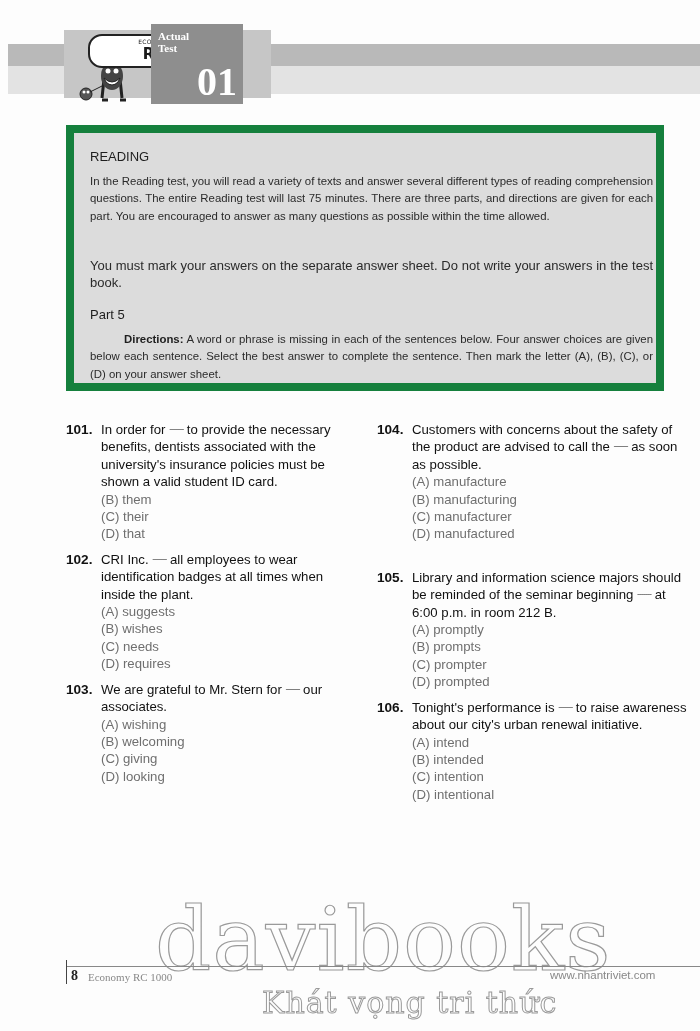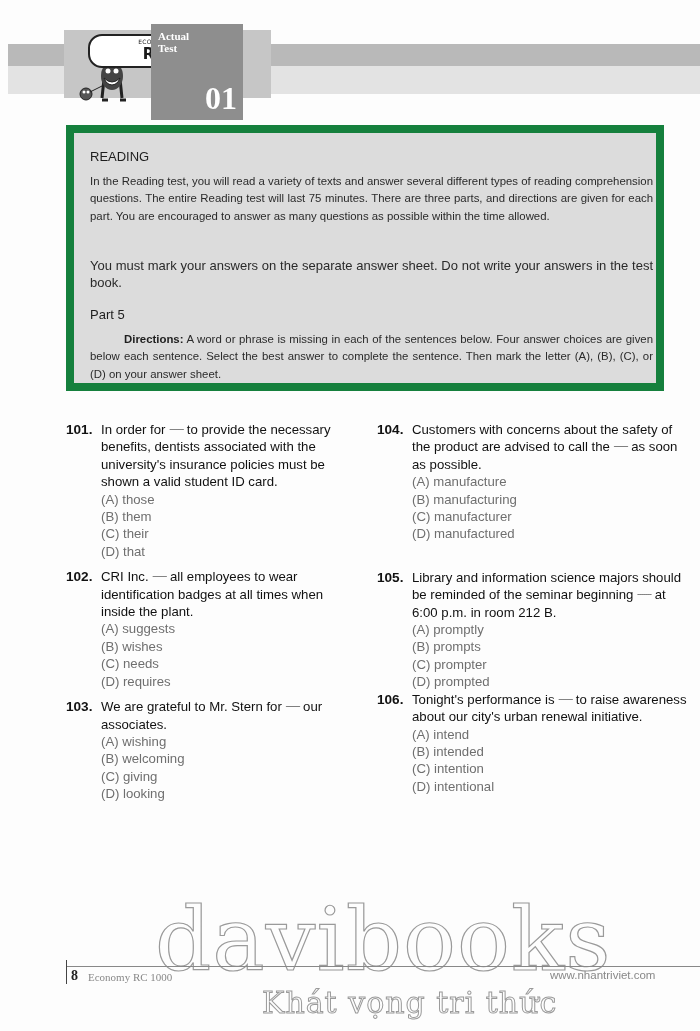--- a/index.html
+++ b/index.html
@@ -20,27 +20,27 @@
     }
     .mascot-box {
       position:absolute; left:64px; top:30px; width:88px; height:68px;
       background:#c6c6c6;
     }
     .right-tab {
       position:absolute; left:243px; top:30px; width:28px; height:68px;
       background:#c6c6c6;
     }
     .title-box {
-      position:absolute; left:151px; top:24px; width:92px; height:96px;
+      position:absolute; left:151px; top:24px; width:92px; height:80px;
       background:#8e8e8e; color:#fff;
       font-family:"Liberation Serif", serif;
     }
     .title-box .t1 { position:absolute; left:7px; top:6px; font-size:11px; font-weight:bold; line-height:12px; }
     .title-box .t2 { position:absolute; left:7px; top:18px; font-size:11px; font-weight:bold; line-height:12px; }
-    .title-box .num { position:absolute; right:6px; bottom:0px; font-size:32px; font-weight:bold; line-height:44px;margin-left:48px; }
+    .title-box .num { position:absolute; right:6px; bottom:0px; font-size:40px; font-weight:bold; line-height:44px;margin-left:48px; }
 
     
     .mascot { position:absolute; left:72px; top:30px; width:80px; height:76px; }
     .sign {
       position:absolute; left:88px; top:34px; width:40px; height:30px;
       background:#fff; border:2px solid #222; border-radius:14px;
       text-align:center; font-family:"DejaVu Sans", sans-serif;padding-left:44px;
     }
     .sign .s1 { font-size:6px; line-height:8px; margin-top:2px; letter-spacing:0.3px; }
     .sign .s2 { font-size:15px; line-height:16px; font-weight:bold; }
@@ -124,21 +124,20 @@
   <div class="p1">In the Reading test, you will read a variety of texts and answer several different types of reading comprehension questions. The entire Reading test will last 75 minutes. There are three parts, and directions are given for each part. You are encouraged to answer as many questions as possible within the time allowed.</div>
   <div class="p2">You must mark your answers on the separate answer sheet. Do not write your answers in the test book.</div>
   <div class="h-part">Part 5</div>
   <div class="p3"><b>Directions:</b><span> A word or phrase is missing in each of the sentences below. Four answer choices are given below each sentence. Select the best answer to complete the sentence. Then mark the letter (A), (B), (C), or (D) on your answer sheet.</span></div>
 </div>
 
 <div class="col left">
   <div class="q" style="margin-bottom:8px;">
     <span class="qnum">101.</span>
     <div class="stem"><span>In order for </span><span class="blank">-------</span><span> to provide the necessary benefits, dentists associated with the university's insurance policies must be shown a valid student ID card.</span></div>
-    <div class="opt">(A) those</div>
     <div class="opt">(B) them</div>
     <div class="opt">(C) their</div>
     <div class="opt">(D) that</div>
   </div>
   <div class="q" style="margin-bottom:8px;">
     <span class="qnum">102.</span>
     <div class="stem"><span>CRI Inc. </span><span class="blank">-------</span><span> all employees to wear identification badges at all times when inside the plant.</span></div>
     <div class="opt">(A) suggests</div>
     <div class="opt">(B) wishes</div>
     <div class="opt">(C) needs</div>
@@ -156,21 +155,21 @@
 
 <div class="col right">
   <div class="q" style="margin-bottom:26px;">
     <span class="qnum">104.</span>
     <div class="stem"><span>Customers with concerns about the safety of the product are advised to call the </span><span class="blank">-------</span><span> as soon as possible.</span></div>
     <div class="opt">(A) manufacture</div>
     <div class="opt">(B) manufacturing</div>
     <div class="opt">(C) manufacturer</div>
     <div class="opt">(D) manufactured</div>
   </div>
-  <div class="q" style="">
+  <div class="q" style="margin-bottom:8px;">
     <span class="qnum">105.</span>
     <div class="stem"><span>Library and information science majors should be reminded of the seminar beginning </span><span class="blank">-------</span><span> at 6:00 p.m. in room 212 B.</span></div>
     <div class="opt">(A) promptly</div>
     <div class="opt">(B) prompts</div>
     <div class="opt">(C) prompter</div>
     <div class="opt">(D) prompted</div>
   </div>
   <div class="q">
     <span class="qnum">106.</span>
     <div class="stem"><span>Tonight's performance is </span><span class="blank">-------</span><span> to raise awareness about our city's urban renewal initiative.</span></div>

